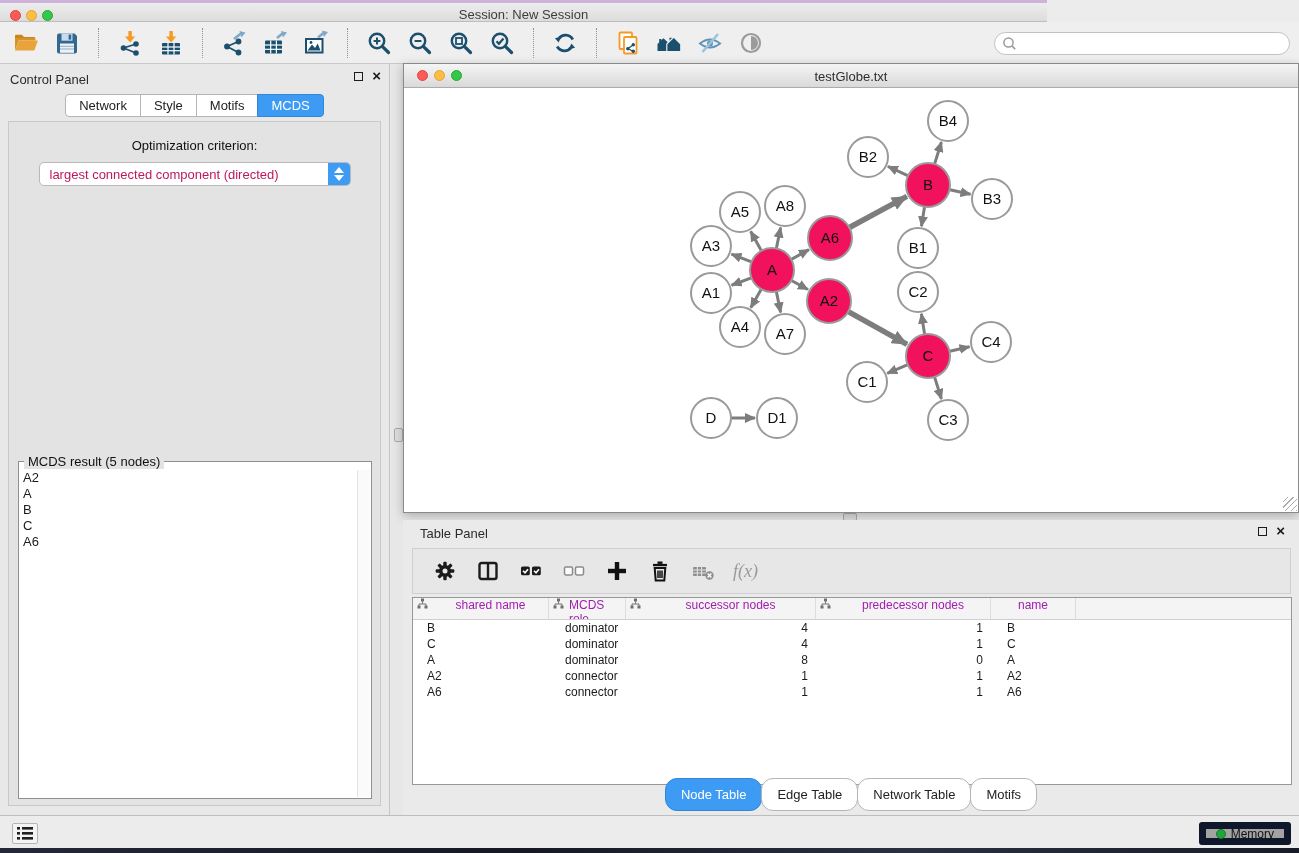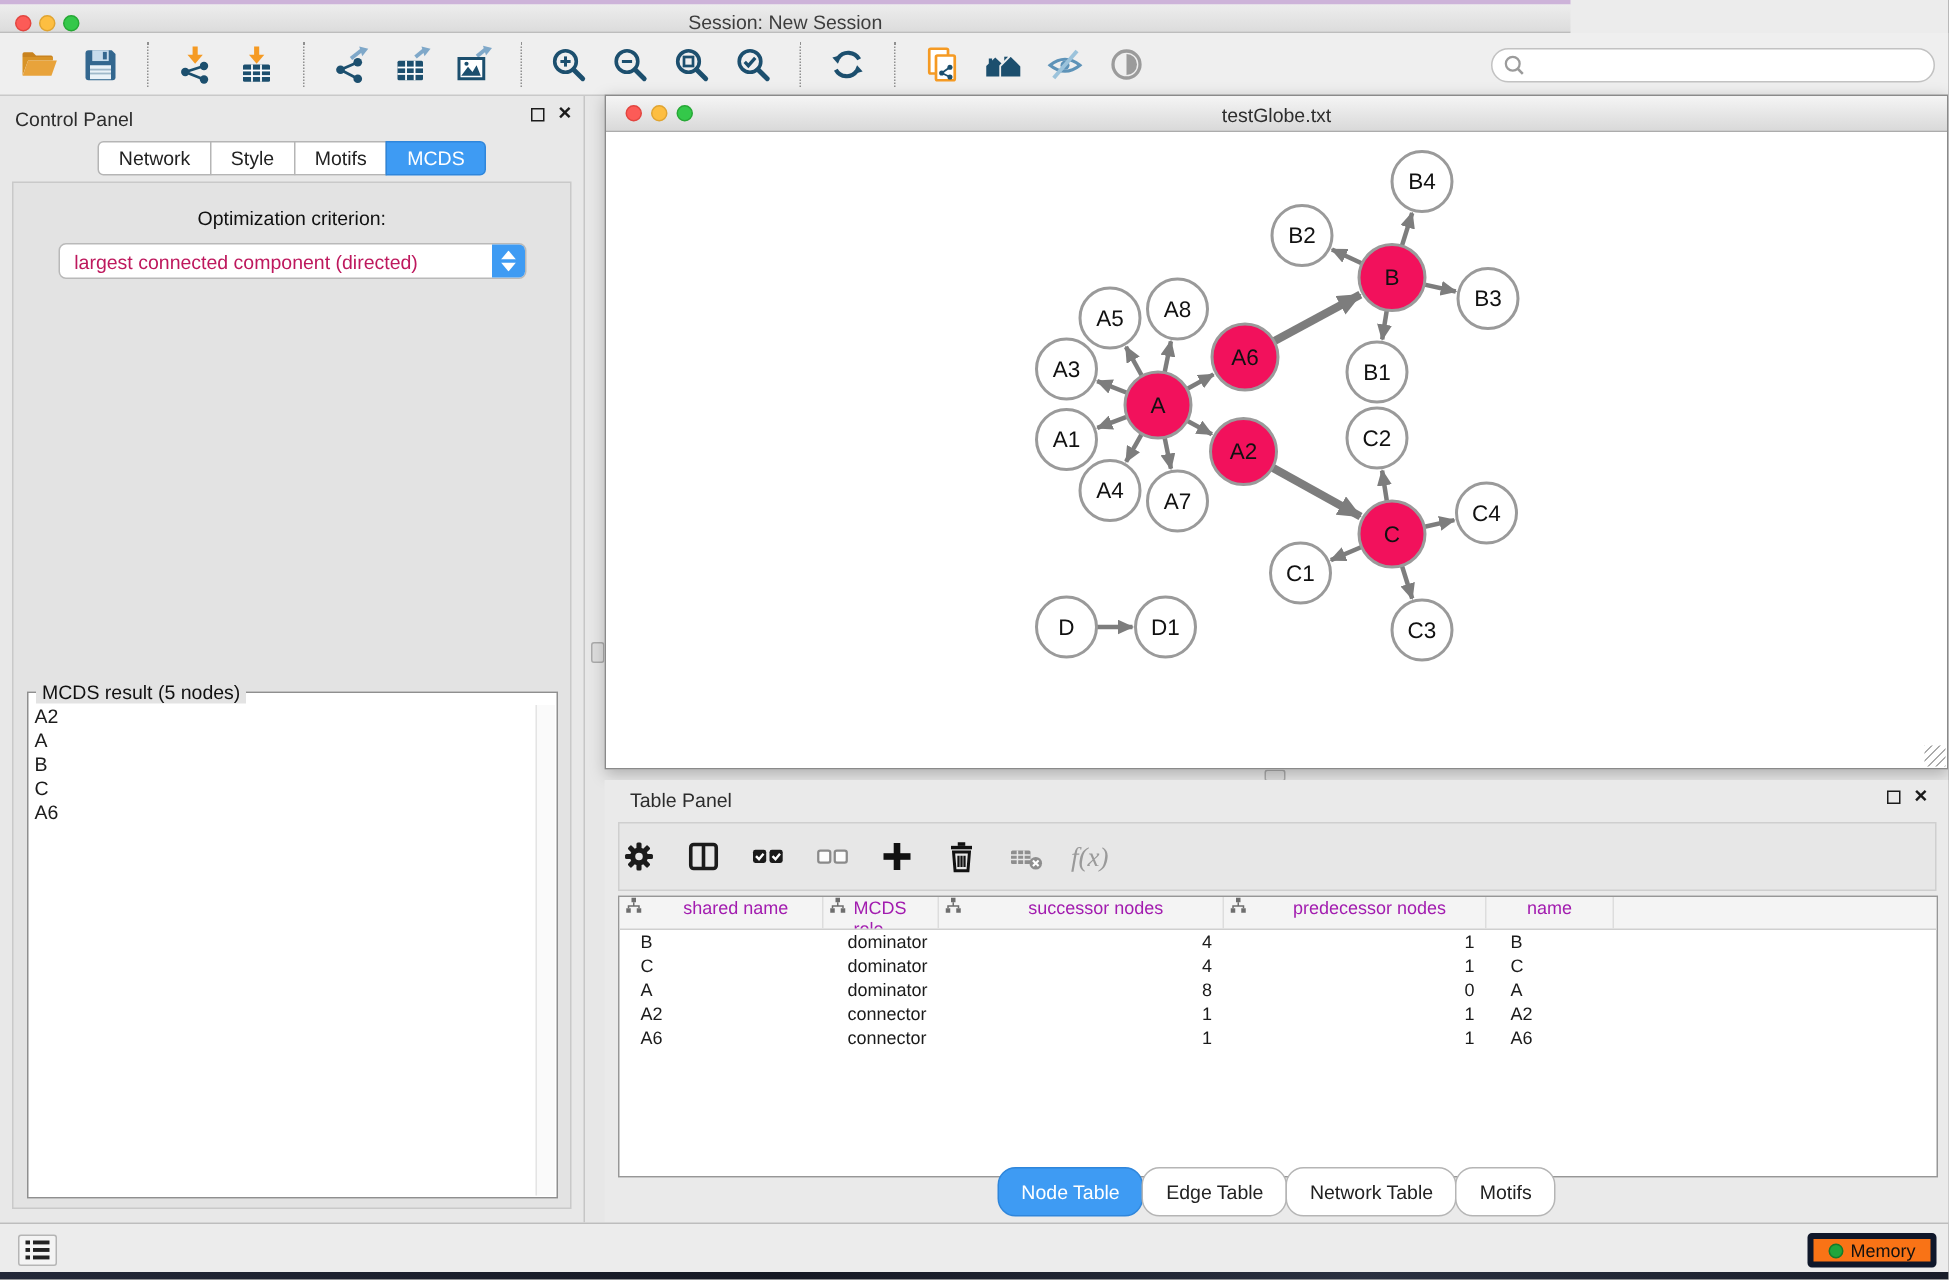--- a/index.html
+++ b/index.html
@@ -82,21 +82,21 @@
   #nw-titlebar .tl.red { left:13px; } #nw-titlebar .tl.yel { left:30px; } #nw-titlebar .tl.grn { left:47px; }
   #nw-title { position:absolute; left:0; right:0; top:5px; text-align:center; font-size:13px; color:#2e2e2e; }
   #nw-canvas { position:absolute; left:0; top:25px; right:0; bottom:0; background:#FFF; overflow:hidden; }
   #resize-grip { position:absolute; right:1px; bottom:1px; width:14px; height:14px;
     background:repeating-linear-gradient(135deg, transparent 0 3px, #ABABAB 3px 4px); }
   
   #table-panel { position:absolute; left:403px; top:520px; width:896px; height:295px; background:#EAEAEA; }
   #tp-title { position:absolute; left:17px; top:6px; font-size:13px; color:#2c2c2c; }
   #tp-toolbar { position:absolute; left:9px; right:8px; top:28px; height:46px;
     background:#E7E7E7; border:1px solid #CFCFCF; display:flex; align-items:center;
-    column-gap:17px;text-align:center; }
+    padding-left:19px; column-gap:17px;text-align:center; }
   .tp-icon { width:26px; height:26px; display:flex; align-items:center; justify-content:center; }
   #fx-label { font-family:"Liberation Serif","DejaVu Serif",serif; font-style:italic;
     font-size:18px; color:#9A9A9A; }
   #tp-table { position:absolute; left:9px; right:7px; top:77px; bottom:30px;
     background:#FFF; border:1px solid #979797; overflow:hidden; }
   #tbl-head { display:flex; height:22px; background:#F4F4F4; border-bottom:1px solid #CFCFCF; }
   .th { display:flex; justify-content:center; gap:5px;
     border-right:1px solid #DDD; font-size:12px; color:#a21caf; overflow:hidden; }
   .th.filler { flex:1; border-right:none; }
   .th .hicon { display:flex; margin-left:4px; margin-right:auto; }
@@ -111,21 +111,21 @@
   .td.filler { flex:1; }
   #tbl-tabs-wrap { position:absolute; left:0; right:0; bottom:4px; display:flex; justify-content:center; }
   #tbl-tabs .seg-tab { padding:8px 15px;border-radius:12px; }
   
   #statusbar { position:absolute; left:0; top:815px; width:1299px; height:33px;
     background:#ECECEC; border-top:1px solid #BDBDBD; }
   #list-btn { position:absolute; left:12px; top:7px; width:26px; height:21px;
     background:#F4F4F4; border:1px solid #B5B5B5; border-radius:2px;
     display:flex; align-items:center; justify-content:center; }
   #memory-btn { position:absolute; right:8px; top:6px; height:23px;
-    background:#f97316; border:4px solid #0f172a; border-radius:3px;
+    background:#a3a3a3; border:7px solid #0f172a; border-radius:3px;
     display:flex; align-items:center; gap:5px; padding:0 10px; font-size:12px; color:#111; }
   #memory-dot { width:10px; height:10px; border-radius:50%; background:#1FA53C; border:1px solid #157A2B; }
   #desktop-strip { position:absolute; left:0; top:848px; width:1299px; height:5px;
     background:linear-gradient(90deg,#232838,#151823 40%,#2A3040 70%,#181C28); }
 </style>
 </head>
 <body>
 
 <div id="app">
 

